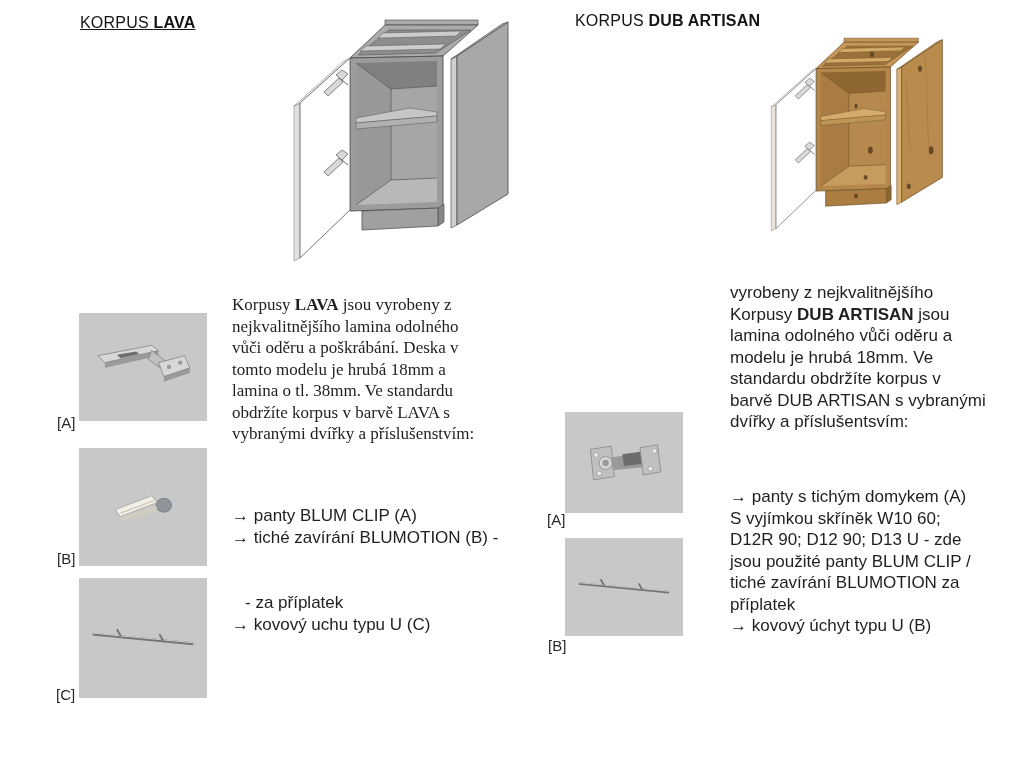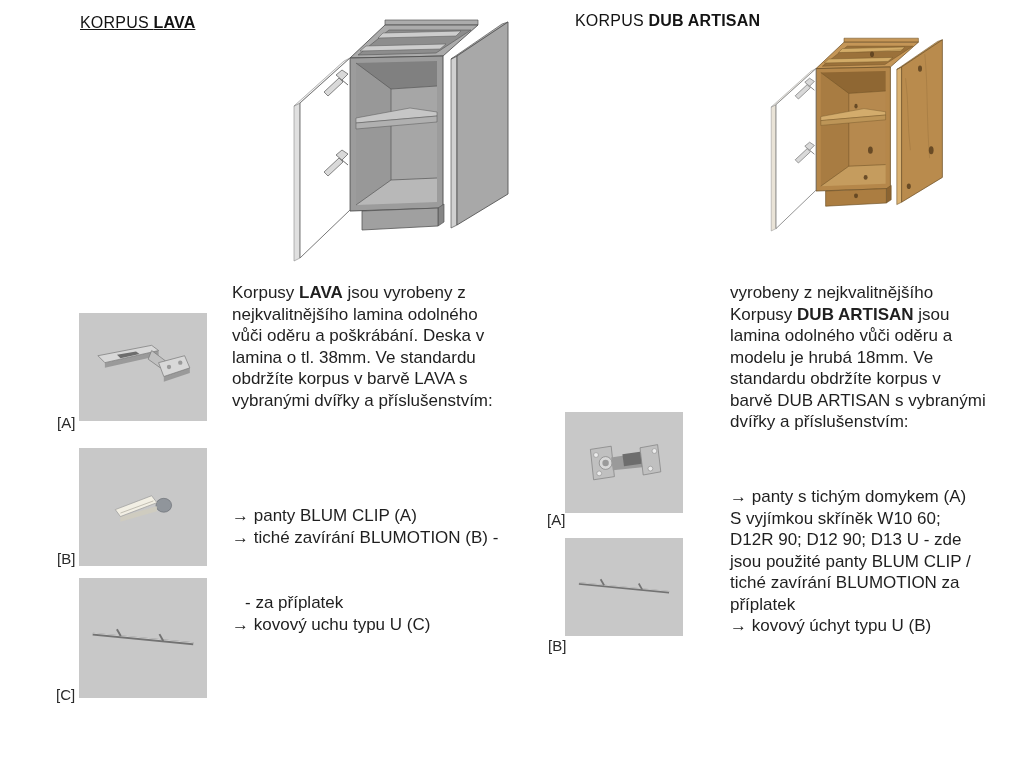--- a/index.html
+++ b/index.html
@@ -145,24 +145,25 @@
   <div class="abs hwbox" style="left:79px;top:578px;width:128px;height:120px;">
     <svg width="116" height="58" viewBox="0 0 120 60" aria-hidden="true">
       <line class="bar" x1="8" y1="26" x2="112" y2="36"></line>
       <line class="bar-hi" x1="8" y1="25" x2="112" y2="35"></line>
       <line class="bar-foot" x1="37" y1="28" x2="33" y2="21"></line>
       <line class="bar-foot" x1="81" y1="33" x2="77" y2="26"></line>
     </svg>
   </div>
   <div class="abs hwlabel" style="left:56px;top:686px;">[C]</div>
 
-  <div class="abs desc" style="left:232px;top:282px;width:300px;">
+  <div class="abs desc" style="left:232px;top:294px;width:300px;font-family:Liberation Serif, serif;">
     <div class="tline"><span>Korpusy </span><span class="b">LAVA</span><span> jsou vyrobeny z</span></div>
     <div class="tline">nejkvalitnějšího lamina odolného</div>
     <div class="tline">vůči oděru a poškrábání. Deska v</div>
+    <div class="tline">tomto modelu je hrubá 18mm a</div>
     <div class="tline">lamina o tl. 38mm. Ve standardu</div>
     <div class="tline">obdržíte korpus v barvě LAVA s</div>
     <div class="tline">vybranými dvířky a příslušenstvím:</div>
   </div>
 
   <div class="abs bullets" style="left:232px;top:505px;width:300px;">
     <div class="tline">→ panty BLUM CLIP (A)</div>
     <div class="tline">→ tiché zavírání BLUMOTION (B) -</div>
     <div class="tline indent">- za příplatek</div>
     <div class="tline">→ kovový uchu typu U (C)</div>
@@ -244,21 +245,21 @@
   </div>
   <div class="abs hwlabel" style="left:548px;top:637px;">[B]</div>
 
   <div class="abs desc" style="left:730px;top:282px;width:290px;">
     <div class="tline">vyrobeny z nejkvalitnějšího</div>
     <div class="tline"><span>Korpusy </span><span class="b">DUB ARTISAN</span><span> jsou</span></div>
     <div class="tline">lamina odolného vůči oděru a</div>
     <div class="tline">modelu je hrubá 18mm. Ve</div>
     <div class="tline">standardu obdržíte korpus v</div>
     <div class="tline">barvě DUB ARTISAN s vybranými</div>
-    <div class="tline">dvířky a příslušenstvím:</div>
+    <div class="tline">dvířky a příslušentsvím:</div>
   </div>
 
   <div class="abs bullets" style="left:730px;top:486px;width:300px;">
     <div class="tline">→ panty s tichým domykem (A)</div>
     <div class="tline">S vyjímkou skříněk W10 60;</div>
     <div class="tline">D12R 90; D12 90; D13 U - zde</div>
     <div class="tline">jsou použité panty BLUM CLIP /</div>
     <div class="tline">tiché zavírání BLUMOTION za</div>
     <div class="tline">příplatek</div>
     <div class="tline">→ kovový úchyt typu U (B)</div>

